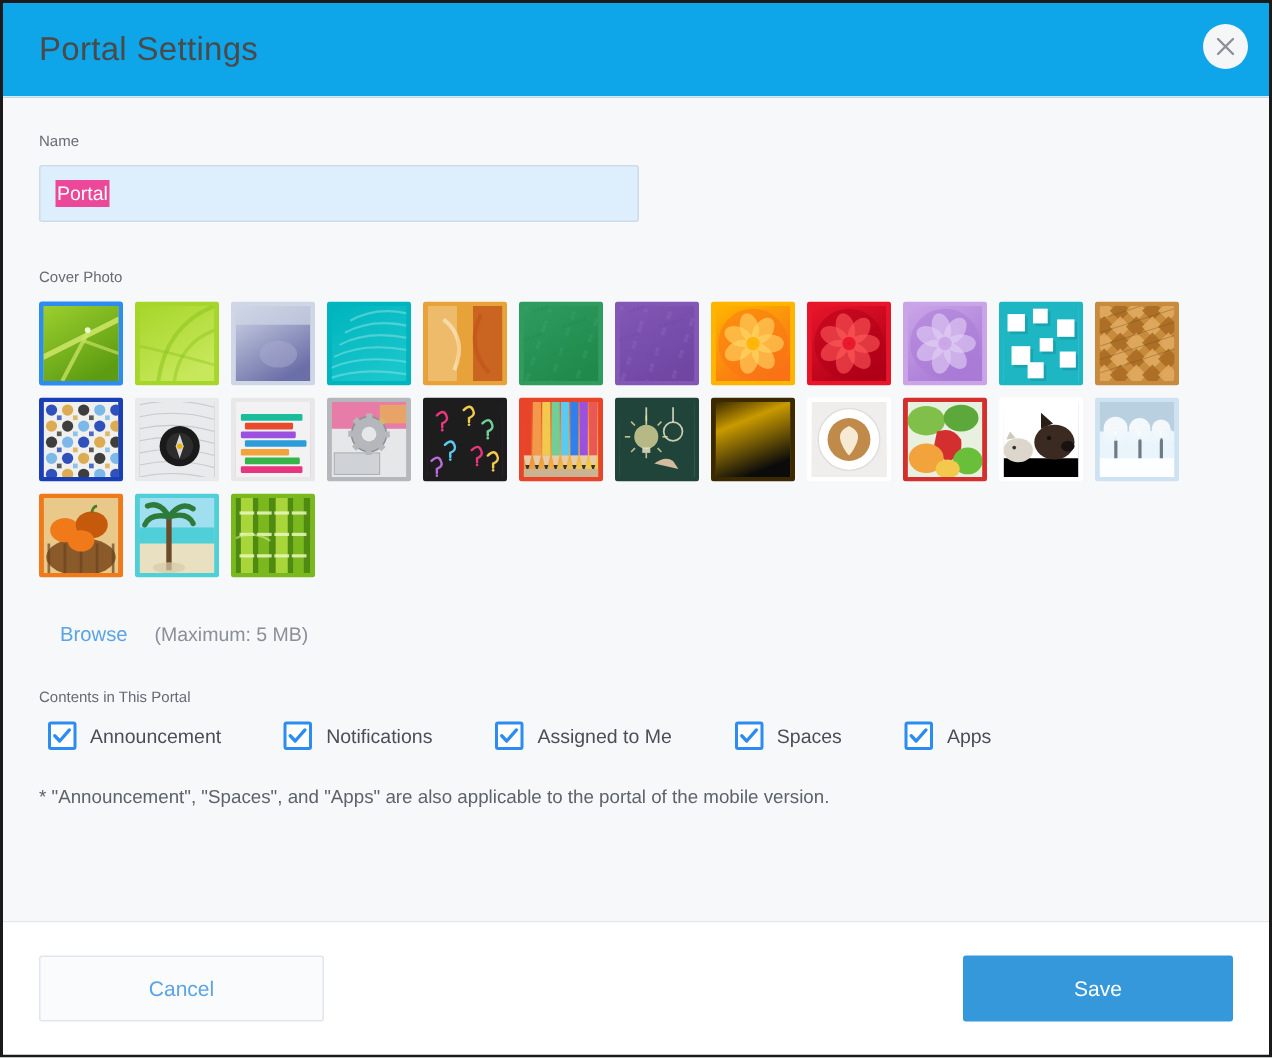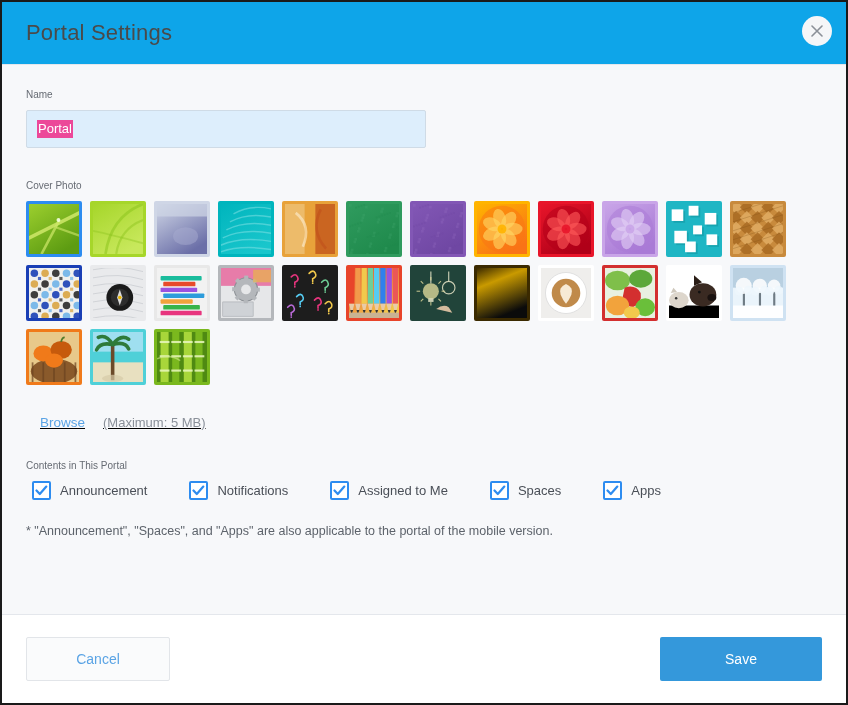--- a/index.html
+++ b/index.html
@@ -129,21 +129,20 @@
     display: block;
   }
 
   
   #browse-row {
     display: flex;
     align-items: flex-start;
     margin-top: 30px;
     gap: 18px;
     padding-left: 14px;
-    text-decoration: underline;
   }
   #browse-link {
     color: #5ba4e5;
     font-size: 13.5px;
     text-decoration: none;
     cursor: pointer;
   }
   #max-size-note {
     color: #8a9099;
     font-size: 13px;
@@ -193,35 +192,35 @@
   #footer {
     flex: 0 0 88px;
     height: 88px;
     background: #ffffff;
     position: relative;
   }
   #cancel-button {
     position: absolute;
     left: 24px;
     top: 22px;
-    width: 144px;
+    width: 190px;
     height: 44px;
     background: #fafbfc;
     border: 1px solid #e2e5e9;
     border-radius: 2px;
     color: #5ba4e5;
     font-size: 14px;
     font-family: "Liberation Sans", sans-serif;
     cursor: pointer;
   }
   #save-button {
     position: absolute;
     right: 24px;
     top: 22px;
-    width: 162px;
+    width: 180px;
     height: 44px;
     background: #3498db;
     border: none;
     border-radius: 2px;
     color: #ffffff;
     font-size: 14px;
     font-family: "Liberation Sans", sans-serif;
     cursor: pointer;
   }
 </style>

